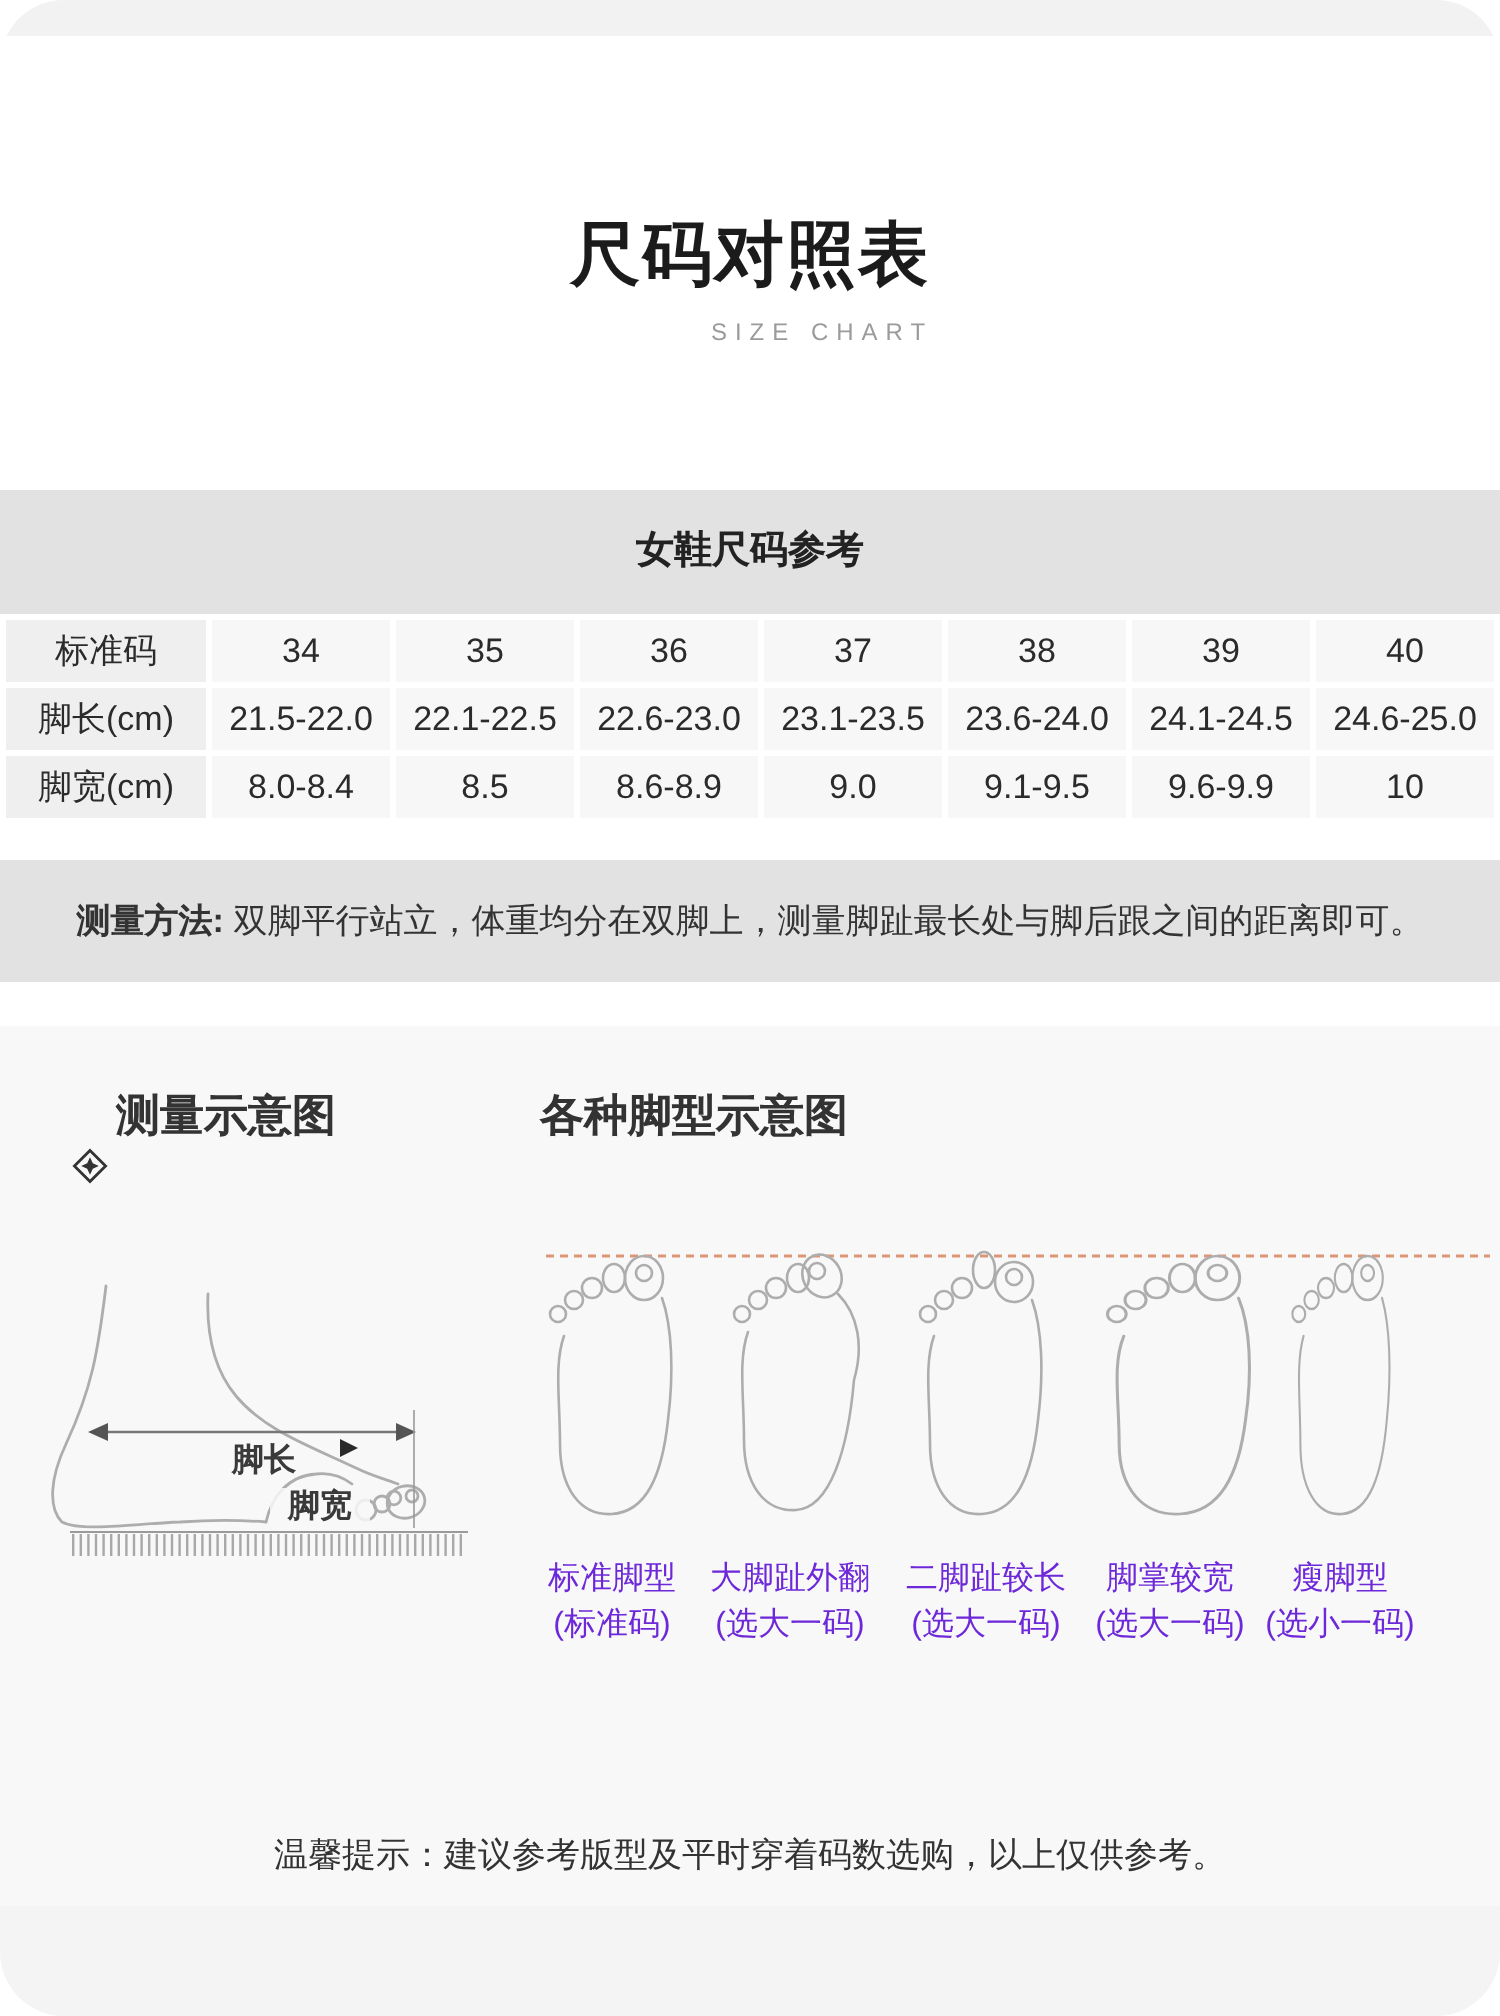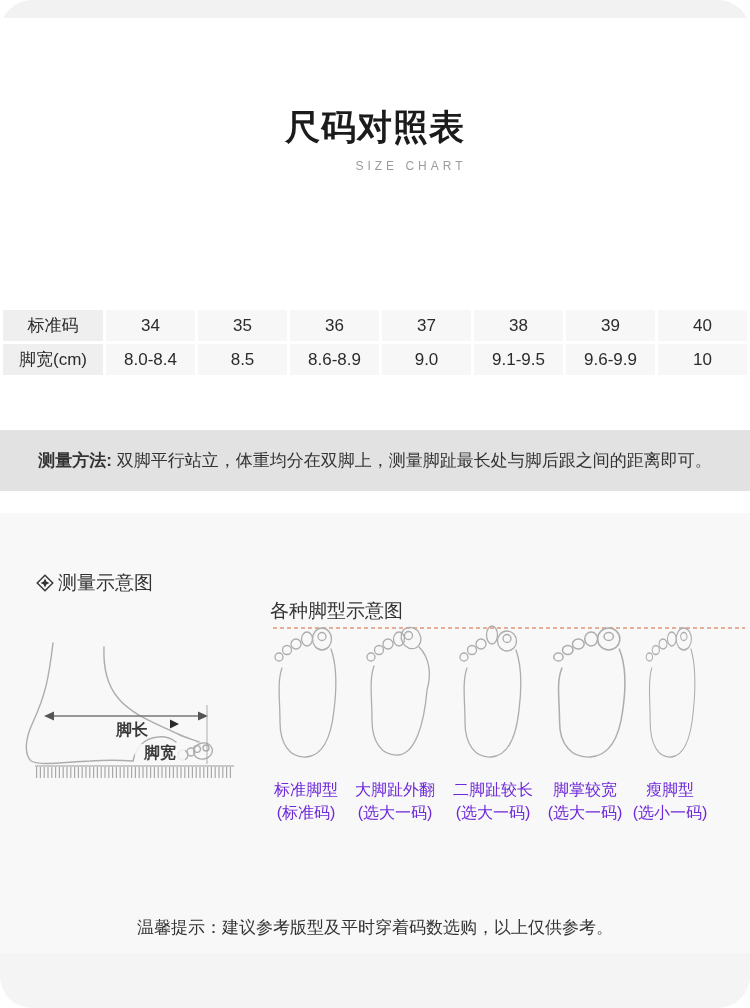--- a/index.html
+++ b/index.html
@@ -45,24 +45,24 @@
   }
   .method-bar b{font-weight:700;}
   .method-pointer{
     position:absolute;left:364px;top:513px;width:0;height:0;
     border-left:11px solid transparent;border-right:11px solid transparent;
     border-top:11px solid #e2e2e2;
   }
   .lower-bg{position:absolute;left:0;top:513px;width:750px;height:440px;background:#f8f8f8;}
 
   .sec-title{
-    position:absolute;top:571px;font-size:19px;font-weight:400;color:#333;height:24px;line-height:24px;
+    position:absolute;top:546px;font-size:22px;font-weight:700;color:#333;height:24px;line-height:24px;
   }
   .sec-title.left{left:58px;}
-  .sec-title.right{left:270px;margin-top:28px;}
+  .sec-title.right{left:270px;}
   .diamond-ic{position:absolute;left:36px;top:574px;width:18px;height:18px;}
 
   .measure-svg{position:absolute;left:20px;top:598px;}
   .feet-svg{position:absolute;left:258px;top:612px;}
 
   .foot-label{
     position:absolute;top:778px;width:130px;text-align:center;
     font-size:16px;color:#6d28d9;line-height:1.45;
   }
   .footer-tip{
@@ -74,20 +74,21 @@
 </head>
 <body>
 
 <div class="page">
 
   <div class="strip-top"></div>
 
   <div class="page-title">尺码对照表</div>
   <div class="page-subtitle">SIZE CHART</div>
 
+  <div class="table-header">女鞋尺码参考</div>
 
   <table class="size-table">
     <colgroup>
       <col class="c-label">
         <col>
         <col>
         <col>
         <col>
         <col>
         <col>
@@ -98,20 +99,30 @@
         <td class="rowlabel">标准码</td>
         <td>34</td>
         <td>35</td>
         <td>36</td>
         <td>37</td>
         <td>38</td>
         <td>39</td>
         <td>40</td>
       </tr>
       <tr>
+        <td class="rowlabel">脚长(cm)</td>
+        <td>21.5-22.0</td>
+        <td>22.1-22.5</td>
+        <td>22.6-23.0</td>
+        <td>23.1-23.5</td>
+        <td>23.6-24.0</td>
+        <td>24.1-24.5</td>
+        <td>24.6-25.0</td>
+      </tr>
+      <tr>
         <td class="rowlabel">脚宽(cm)</td>
         <td>8.0-8.4</td>
         <td>8.5</td>
         <td>8.6-8.9</td>
         <td>9.0</td>
         <td>9.1-9.5</td>
         <td>9.6-9.9</td>
         <td>10</td>
       </tr>
     </tbody>

